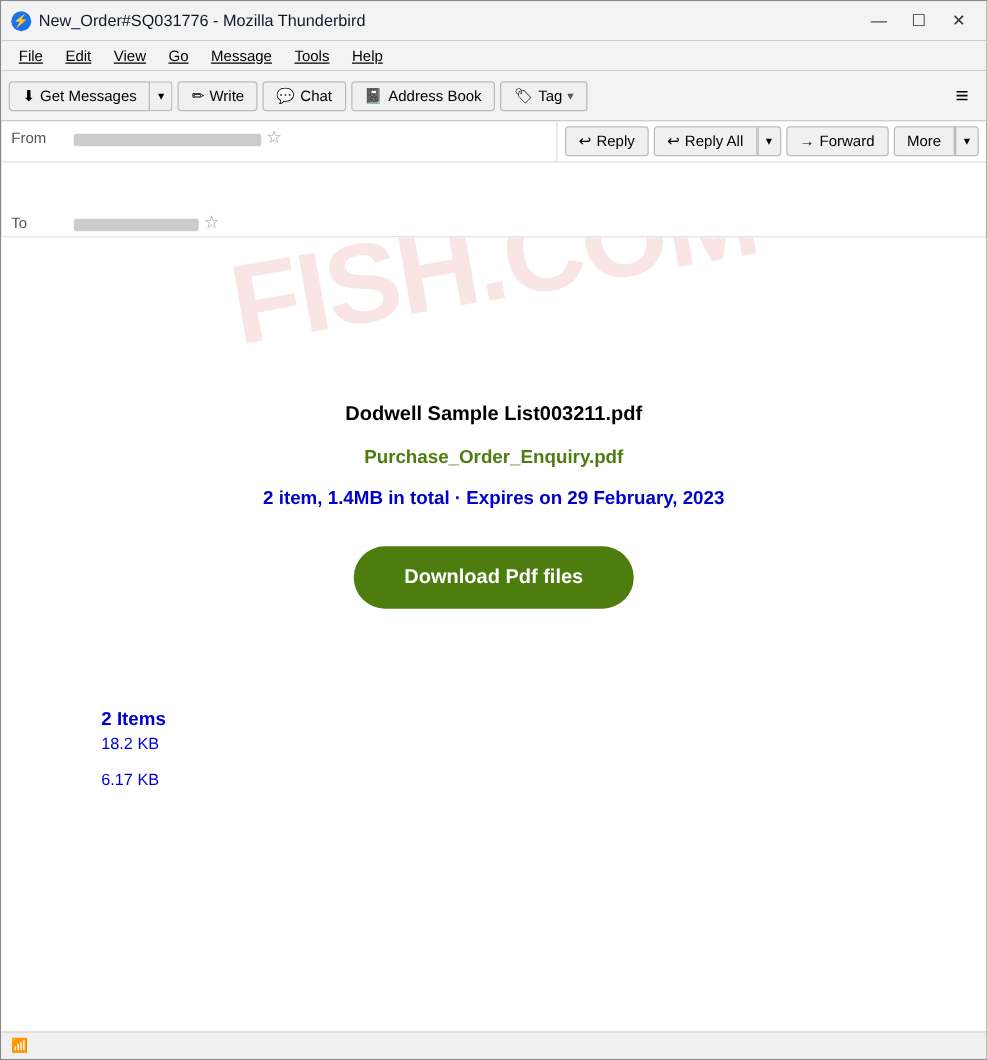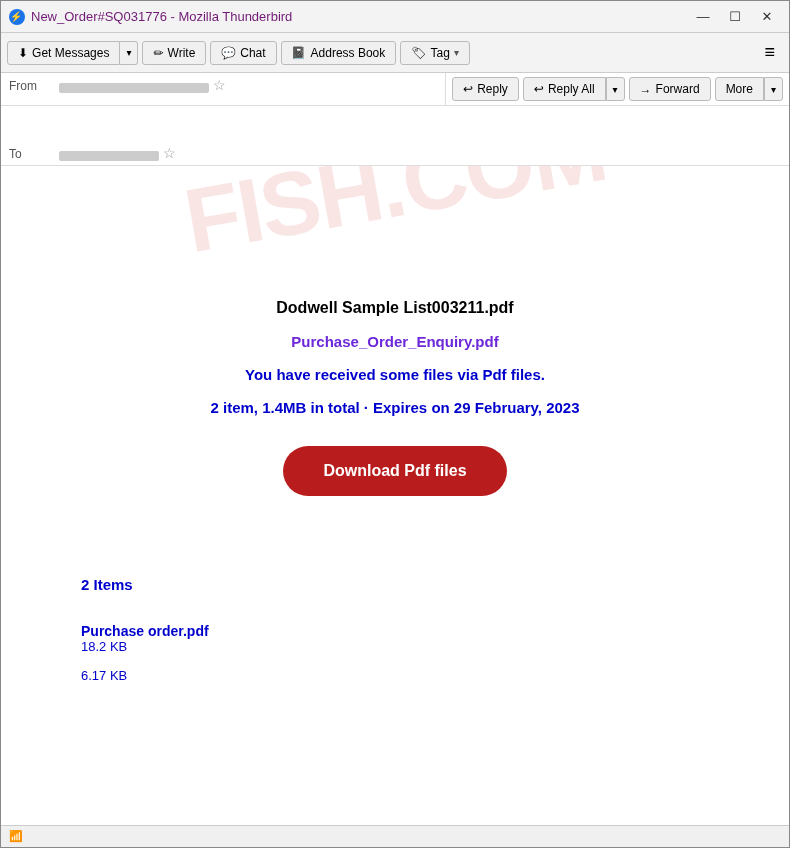--- a/index.html
+++ b/index.html
@@ -42,21 +42,21 @@
       background: #1a73e8;
       border-radius: 50%;
       display: flex;
       align-items: center;
       justify-content: center;
       font-size: 10px;
       color: white;
     }
     .title-bar-title {
       font-size: 13px;
-      color: #701a75;
+      color: #0f172a;
     }
     .title-bar-controls {
       display: flex;
       gap: 4px;
     }
     .title-bar-btn {
       width: 28px;
       height: 20px;
       background: transparent;
       border: none;
@@ -215,61 +215,61 @@
 
     .email-content > * { position: relative; z-index: 1; }
 
     .email-main-title {
       font-weight: bold;
       font-size: 16px;
       color: #000;
       margin-bottom: 16px;
     }
     .email-link-title {
-      color: #6d28d9;
+      color: #4d7c0f;
       font-size: 15px;
       font-weight: bold;
       margin-bottom: 16px;
     }
     .email-description {
       color: #0000cc;
       font-size: 15px;
       font-weight: bold;
       margin-bottom: 16px;
     }
     .email-meta {
       color: #0000cc;
       font-size: 15px;
       font-weight: bold;
       margin-bottom: 30px;
     }
     .download-btn {
       display: inline-block;
-      background: #b91c1c;
+      background: #4d7c0f;
       color: white;
       font-weight: bold;
       font-size: 16px;
       padding: 16px 40px;
       border-radius: 30px;
       cursor: pointer;
       text-align: center;
       border: none;
       margin-bottom: 60px;
     }
 
     .items-section {
       text-align: left;
       padding: 0 20px;
       margin-top: 20px;
     }
     .items-count {
       color: #0000cc;
       font-weight: bold;
       font-size: 15px;
-      margin-bottom: 30px;
+      margin-bottom: 3px;
     }
     .file-item {
       margin-bottom: 14px;
     }
     .file-name {
       color: #0000cc;
       font-weight: bold;
       font-size: 14px;
     }
     .file-size {
@@ -322,20 +322,29 @@
       <div class="title-bar-icon">⚡</div>
       <span class="title-bar-title">New_Order#SQ031776 - Mozilla Thunderbird</span>
     </div>
     <div class="title-bar-controls">
       <button class="title-bar-btn">—</button>
       <button class="title-bar-btn">☐</button>
       <button class="title-bar-btn close">✕</button>
     </div>
   </div>
 
+  <div class="menu-bar">
+    <span class="menu-item">File</span>
+    <span class="menu-item">Edit</span>
+    <span class="menu-item">View</span>
+    <span class="menu-item">Go</span>
+    <span class="menu-item">Message</span>
+    <span class="menu-item">Tools</span>
+    <span class="menu-item">Help</span>
+  </div>
 
   <div class="toolbar">
     <div class="action-btn-group">
       <button class="action-btn toolbar-btn">
         <span>⬇</span>
         <span>Get Messages</span>
       </button>
       <button class="action-btn-dropdown">▾</button>
     </div>
 
@@ -405,28 +414,26 @@
     <span class="email-header-star">☆</span>
   </div>
 
   <div class="email-body">
     <div class="email-content">
       
       <div class="watermark">FISH.COM</div>
 
       <p class="email-main-title">Dodwell Sample List003211.pdf</p>
       <p class="email-link-title">Purchase_Order_Enquiry.pdf</p>
-      <p class="email-description">You have received some files via Pdf files.</p>
       <p class="email-meta">2 item, 1.4MB in total  ·  Expires on 29 February, 2023</p>
       <button class="download-btn">Download Pdf files</button>
 
       <div class="items-section">
         <p class="items-count">2 Items</p>
         <div class="file-item">
-          <div class="file-name">Purchase order.pdf</div>
           <div class="file-size">18.2 KB</div>
         </div>
         <div class="file-item">
           <div class="file-size">6.17 KB</div>
         </div>
       </div>
     </div>
   </div>
 
   <div class="status-bar">

